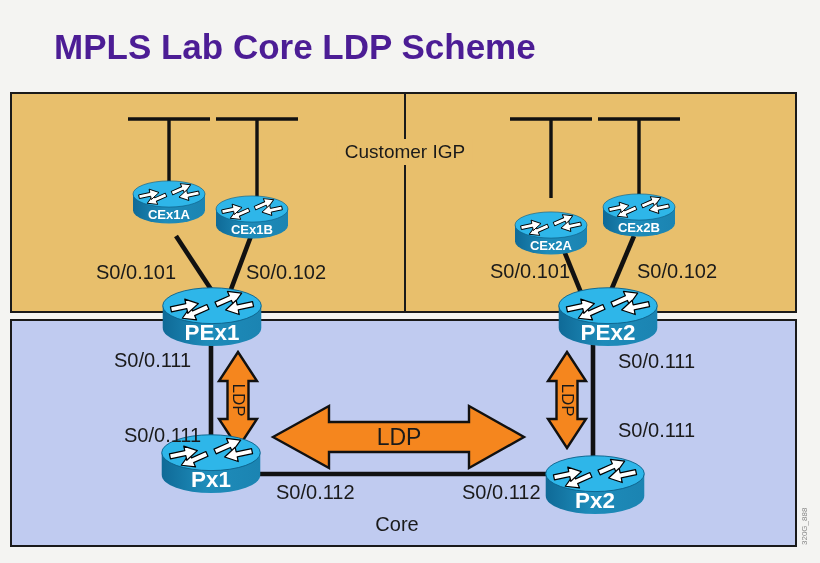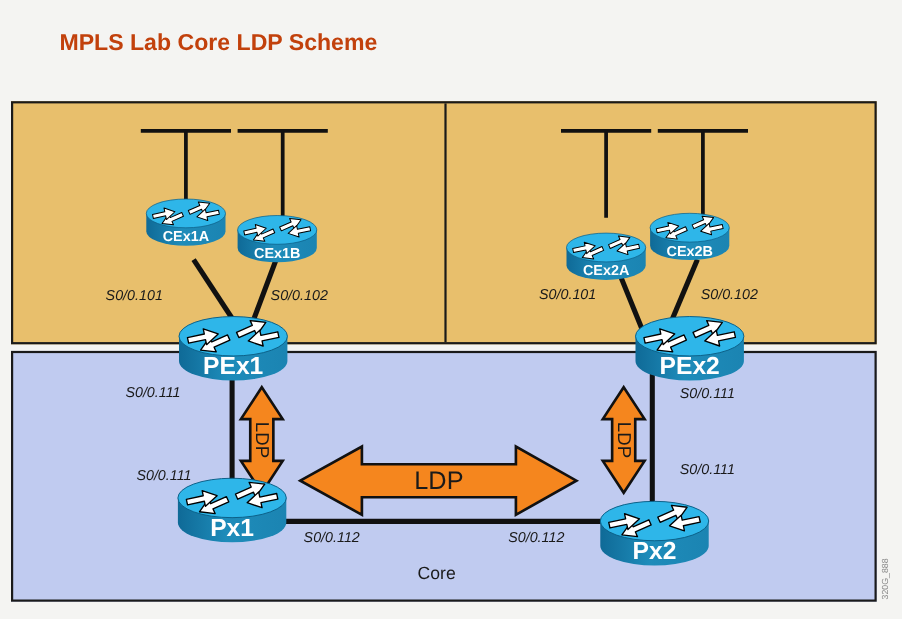--- a/index.html
+++ b/index.html
@@ -3,52 +3,52 @@
 <meta charset="utf-8">
 <style>
   html,body{margin:0;padding:0;}
   body{
     width:820px;height:563px;position:relative;overflow:hidden;
     background:#f4f4f2;
     font-family:"Liberation Sans",sans-serif;
   }
   .page-title{
     position:absolute;left:54px;top:27px;
-    font-size:21px;font-weight:bold;color:#c2410c;letter-spacing:0px;
+    font-size:35px;font-weight:bold;color:#4c1d95;letter-spacing:0px;
     white-space:nowrap;z-index:5;
   }
   .region-box{position:absolute;border:2px solid #1a1a1a;z-index:1;box-sizing:border-box;}
   .customer-box{left:10px;top:92px;width:787px;height:221px;background:#e8bf6c;}
   .core-box{left:10px;top:319px;width:787px;height:228px;background:#c0cbf0;}
   .customer-divider{
     position:absolute;left:392px;top:0;width:2px;height:100%;
     background:#1a1a1a;
   }
   .customer-igp-label{
     position:absolute;left:393px;top:45px;transform:translateX(-50%);
     background:#e8bf6c;color:#1a1a1a;font-size:19px;
     padding:2px 8px;white-space:nowrap;
   }
   .core-label{
     position:absolute;left:397px;top:513px;transform:translateX(-50%);
-    font-size:16px;color:#1a1a1a;z-index:4;white-space:nowrap;
+    font-size:20px;color:#1a1a1a;z-index:4;white-space:nowrap;
   }
   .connectors{position:absolute;left:0;top:0;z-index:2;pointer-events:none;}
   .router{position:absolute;z-index:3;}
   .router svg{display:block;width:100%;height:100%;}
   .router.pe{width:112px;height:74px;}
   .router.ce{width:82px;height:54px;}
   .router-label{
     fill:#ffffff;font-weight:bold;text-anchor:middle;
     font-family:"Liberation Sans",sans-serif;
   }
   .pe .router-label{font-size:20px;}
   .ce .router-label{font-size:16px;}
   .if-label{
-    position:absolute;font-size:13px;color:#1a1a1a;z-index:4;white-space:nowrap;font-style:italic;
+    position:absolute;font-size:20px;color:#1a1a1a;z-index:4;white-space:nowrap;
   }
   .ldp-label{
     position:absolute;font-size:23px;color:#1a1a1a;z-index:4;
     transform:translate(-50%,-50%);white-space:nowrap;
   }
   .ldp-label.vert{
     font-size:17px;
     transform:translate(-50%,-50%) rotate(90deg);
   }
   .figure-id{
@@ -77,20 +77,21 @@
         <polygon points="0,4.2 14,4.2 14,0 25,6.5 14,13 14,8.8 0,8.8" transform="translate(88,27) rotate(168)"></polygon>
       </g>
     </symbol>
   </defs>
 </svg>
 
 <div class="page-title">MPLS Lab Core LDP Scheme</div>
 
 <div class="region-box customer-box">
   <div class="customer-divider"></div>
+  <div class="customer-igp-label">Customer IGP</div>
 </div>
 
 <div class="region-box core-box"></div>
 
 <svg class="connectors" width="820" height="563" viewBox="0 0 820 563">
   <g stroke="#111111" stroke-width="3.4" fill="none">
     <path d="M128,119 H210 M169,119 V198"></path>
     <path d="M216,119 H298 M257,119 V198"></path>
     <path d="M510,119 H592 M551,119 V198"></path>
     <path d="M598,119 H680 M639,119 V198"></path>
@@ -122,34 +123,34 @@
     <use href="#router-sym"></use>
       <text class="router-label" x="50" y="53">CEx1B</text>
   </svg>
 </div>
 <div class="router ce" style="left:510px;top:207px">
   <svg viewBox="0 0 100 66">
     <use href="#router-sym"></use>
       <text class="router-label" x="50" y="53">CEx2A</text>
   </svg>
 </div>
-<div class="router ce" style="left:586px;top:189px">
+<div class="router ce" style="left:598px;top:189px">
   <svg viewBox="0 0 100 66">
     <use href="#router-sym"></use>
       <text class="router-label" x="50" y="53">CEx2B</text>
   </svg>
 </div>
 
 <div class="router pe" style="left:156px;top:281px">
   <svg viewBox="0 0 100 66">
     <use href="#router-sym"></use>
       <text class="router-label" x="50" y="53">PEx1</text>
   </svg>
 </div>
-<div class="router pe" style="left:571px;top:281px">
+<div class="router pe" style="left:552px;top:281px">
   <svg viewBox="0 0 100 66">
     <use href="#router-sym"></use>
       <text class="router-label" x="50" y="53">PEx2</text>
   </svg>
 </div>
 
 <div class="router pe" style="left:155px;top:428px">
   <svg viewBox="0 0 100 66">
     <use href="#router-sym"></use>
       <text class="router-label" x="50" y="53">Px1</text>

